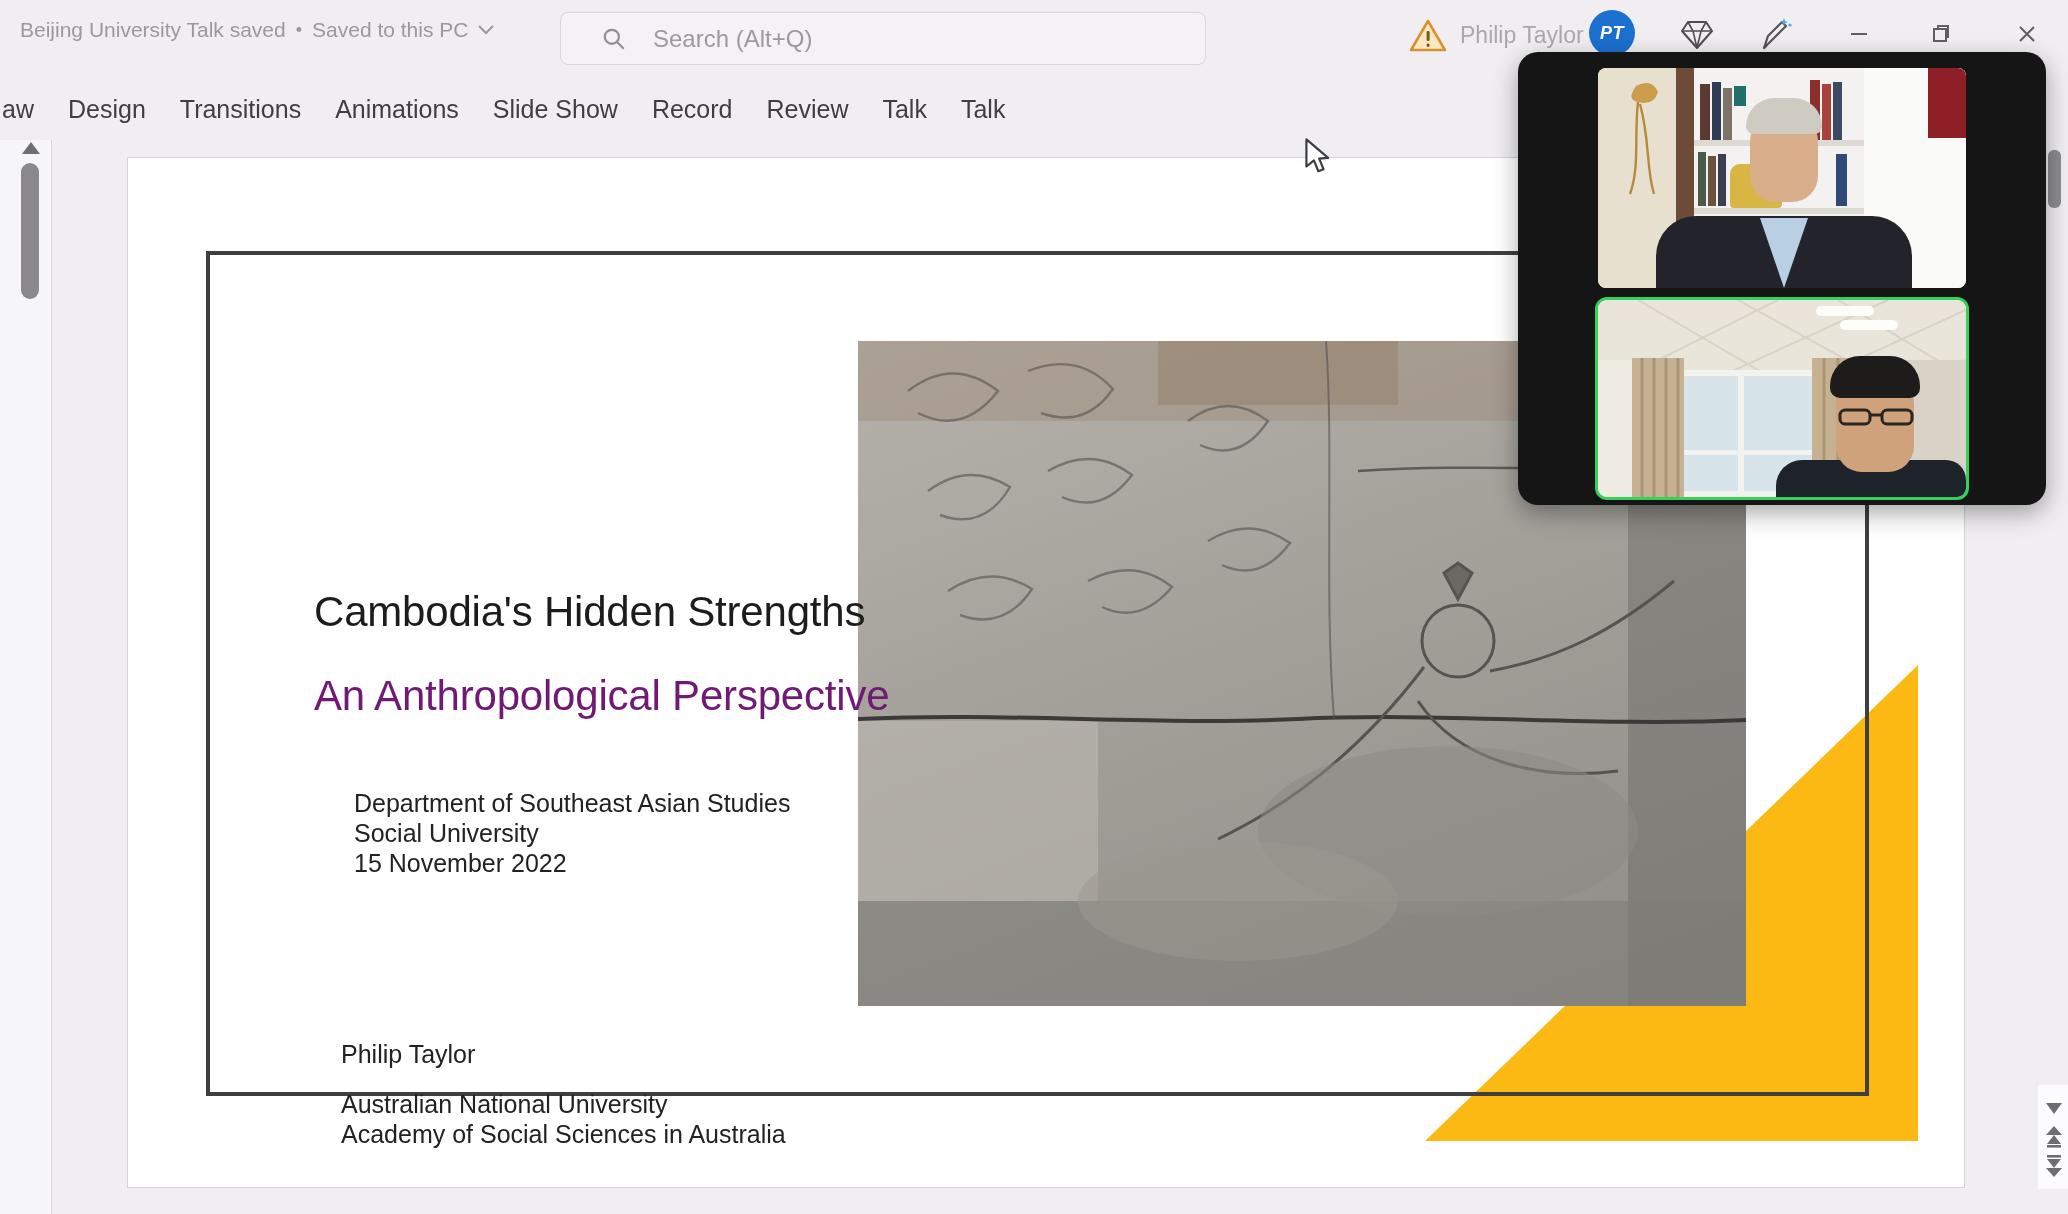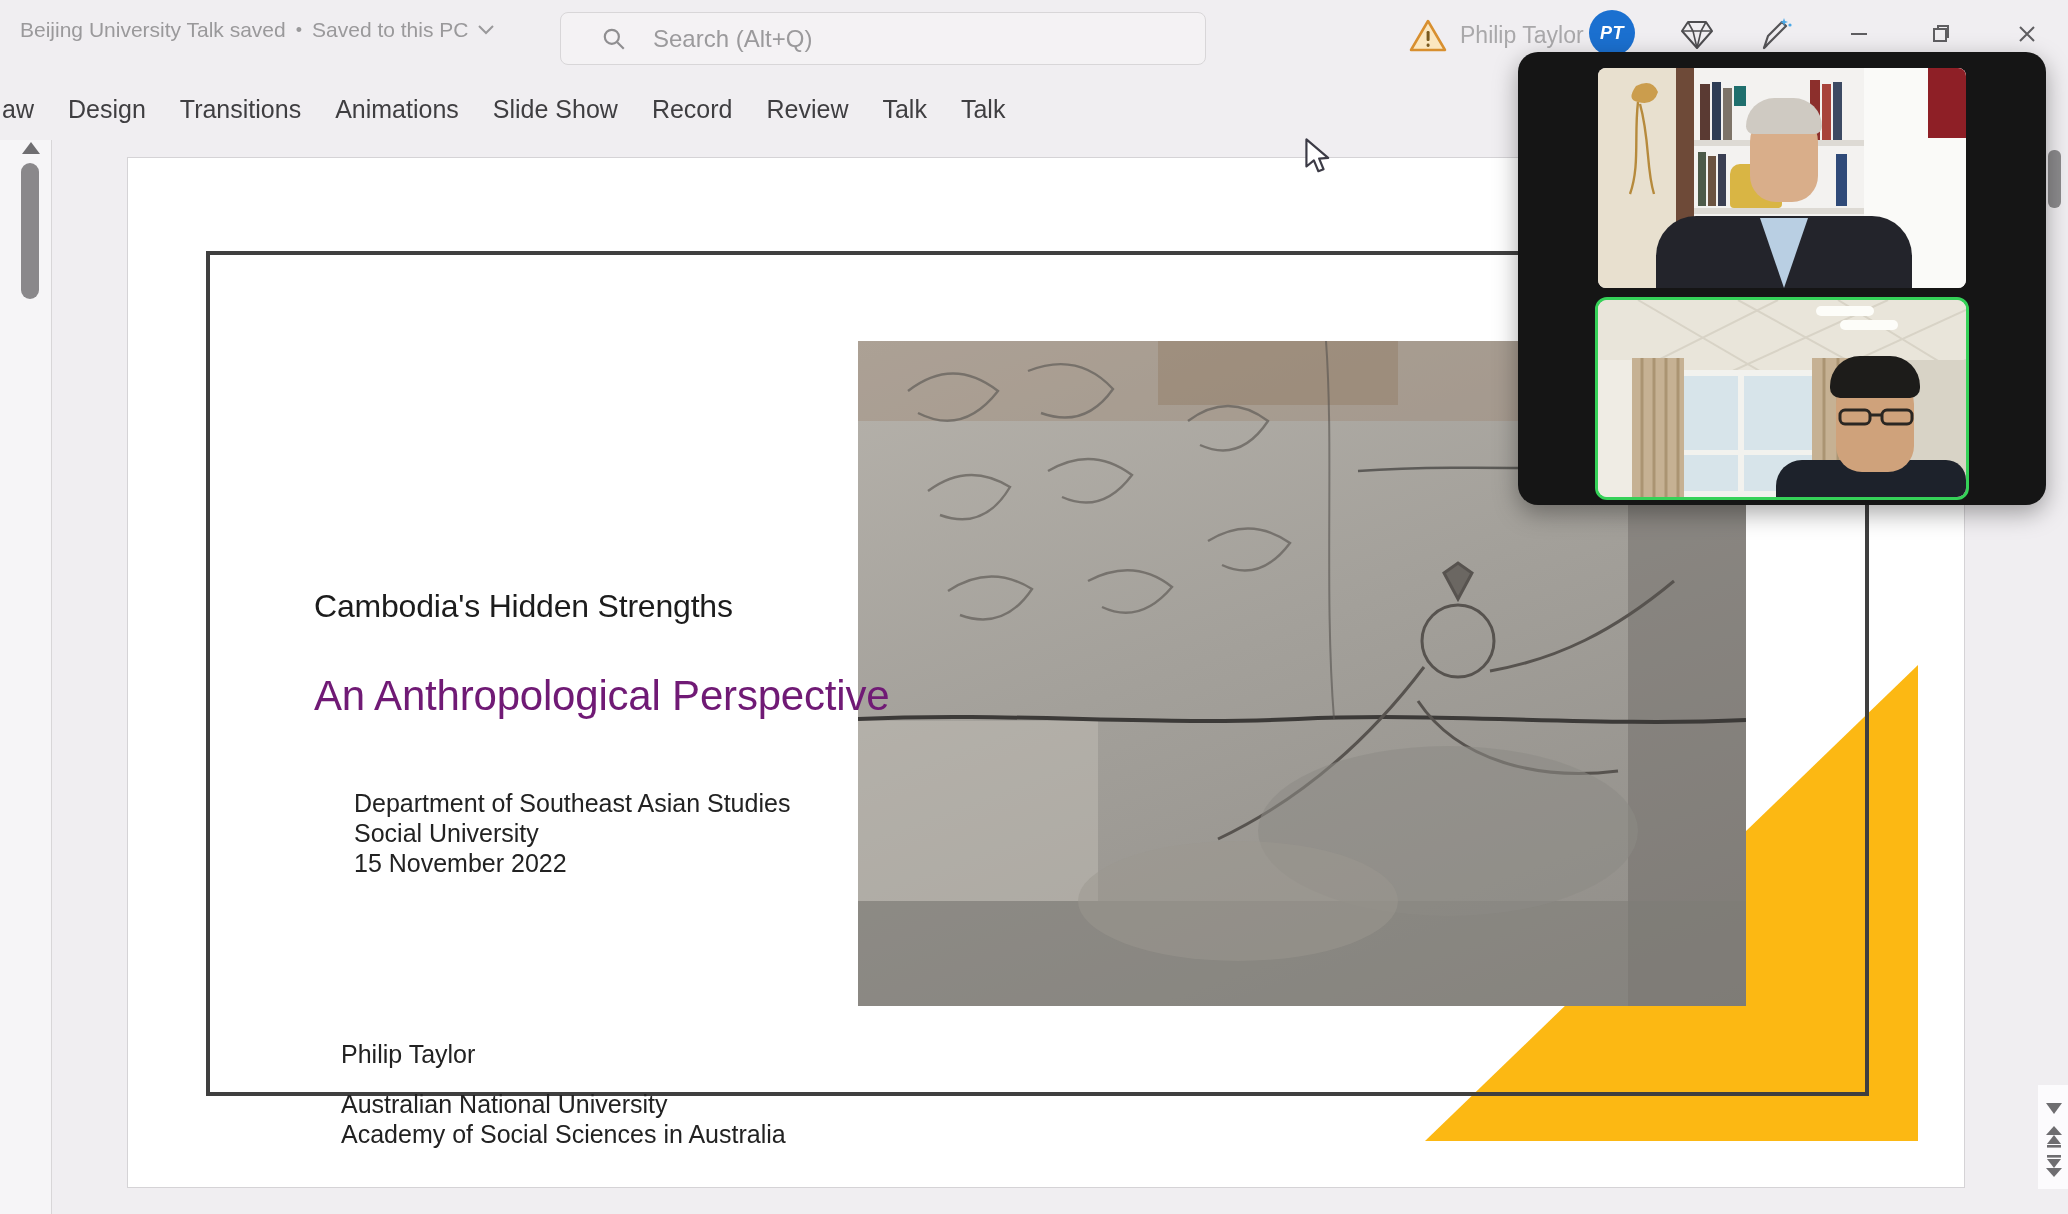--- a/index.html
+++ b/index.html
@@ -32,21 +32,21 @@
   .pane-up{left:22px;top:142px;width:0;height:0;border-left:9px solid transparent;border-right:9px solid transparent;
            border-bottom:12px solid #6f6e71;}
   .pane-thumb{left:21px;top:163px;width:18px;height:136px;background:#8a888b;border-radius:9px;}
 
   
   .canvas{left:127px;top:157px;width:1838px;height:1031px;background:#ffffff;border:1px solid #d5d3d6;}
   .frame{left:78px;top:93px;width:1663px;height:845px;border:4px solid #3f3f3f;z-index:3;}
   .tri{left:1297px;top:507px;width:493px;height:476px;clip-path:polygon(100% 0,100% 100%,0 100%);z-index:1;}
   .stone{left:730px;top:183px;width:888px;height:665px;z-index:2;overflow:hidden;
          background:linear-gradient(160deg,#b6b2ab 0%,#a3a09a 45%,#8f8c87 100%);}
-  .slide-title{left:186px;top:430px;font-size:32px;color:#1c1c1c;z-index:4;letter-spacing:-0.2px;text-align:right;}
+  .slide-title{left:186px;top:430px;font-size:42px;color:#1c1c1c;z-index:4;letter-spacing:-0.2px;text-align:right;}
   .slide-subtitle{left:186px;top:514px;font-size:42px;color:#701a75;z-index:4;letter-spacing:-0.2px;}
   .venue{left:226px;top:630px;font-size:25px;line-height:30px;color:#222;z-index:4;}
   .author{left:213px;top:882px;font-size:25px;color:#222;z-index:4;}
   .affil{left:213px;top:931px;font-size:25px;line-height:30px;color:#222;z-index:4;}
 
   
   .rs-frag{left:2048px;top:150px;width:13px;height:58px;background:#8c8b8d;border-radius:6px;z-index:5;}
   .rs-strip{left:2038px;top:1085px;width:30px;height:104px;background:#fcfbfd;z-index:5;}
   .rs-btn{left:2042px;width:24px;height:26px;display:flex;align-items:center;justify-content:center;z-index:6;}
 

